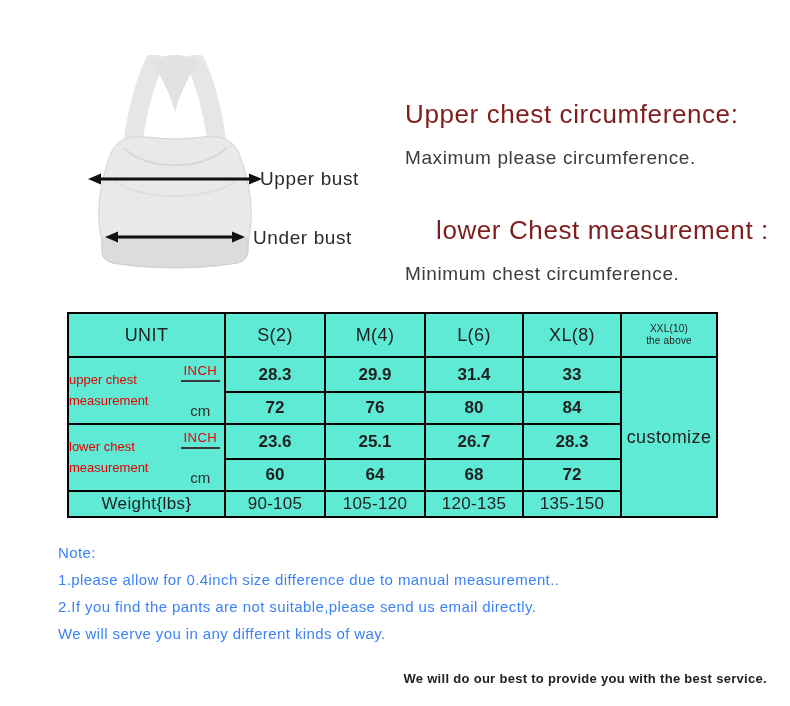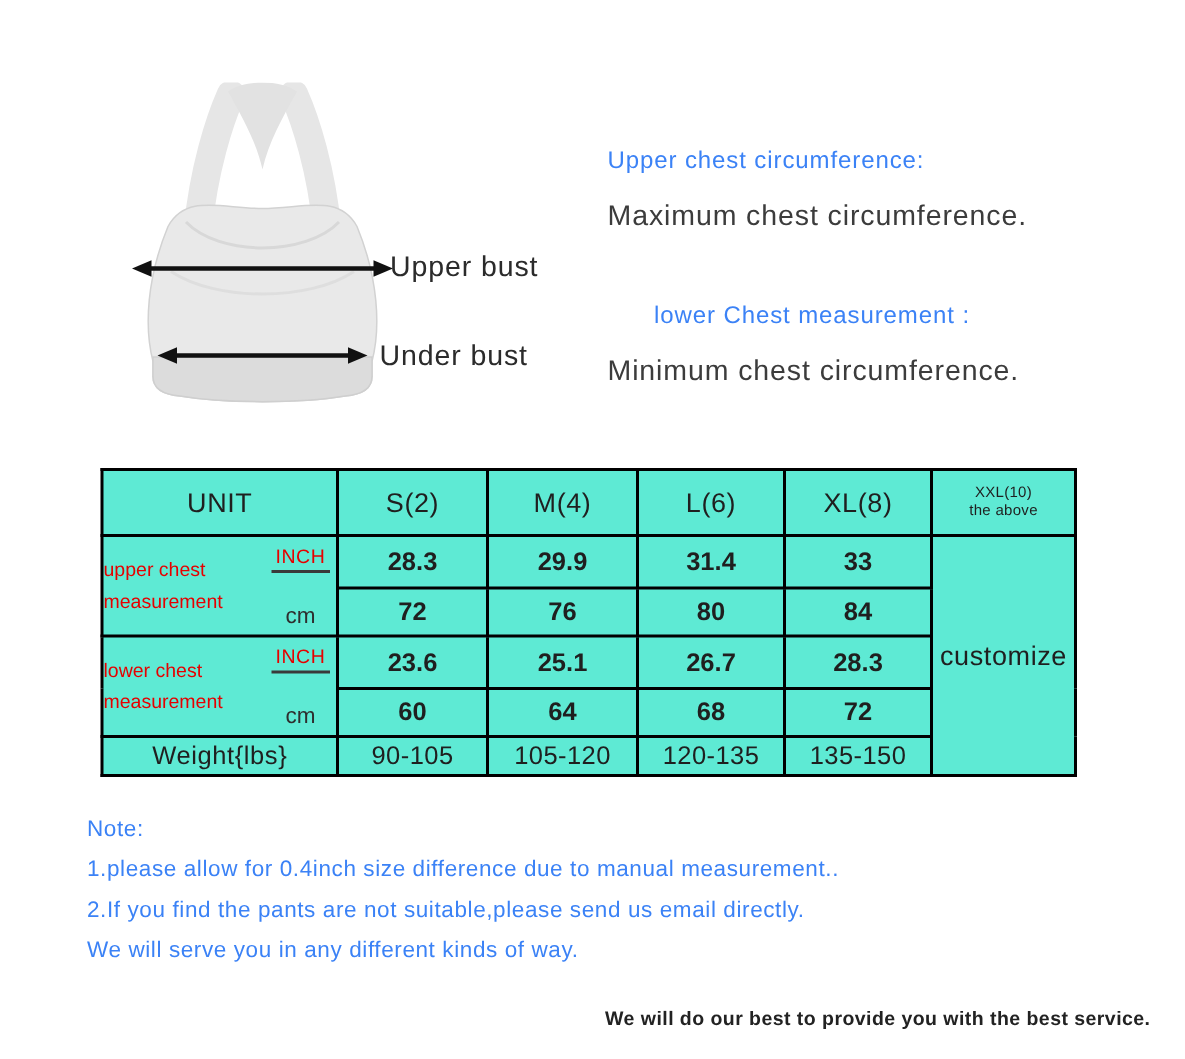--- a/index.html
+++ b/index.html
@@ -30,22 +30,22 @@
   .bust-label.upper { left: 180px; top: 113px; }
   .bust-label.under { left: 173px; top: 172px; }
 
   
   .desc {
     position: absolute;
     left: 405px; top: 99px;
     width: 375px;
   }
   .desc .heading {
-    color: #3b82f6;
-    font-size: 16px;
+    color: #7f1d1d;
+    font-size: 26px;
     letter-spacing: 0.6px;
     white-space: nowrap;
   }
   .desc .body {
     color: #3c3c3c;
     font-size: 19px;
     letter-spacing: 0.6px;
     margin-top: 17px;
     white-space: nowrap;
   }
@@ -149,21 +149,21 @@
         <polygon points="25,182 38,176.5 38,187.5" fill="#111111"></polygon>
         <polygon points="165,182 152,176.5 152,187.5" fill="#111111"></polygon>
       </g>
     </svg>
     <div class="bust-label upper">Upper bust</div>
     <div class="bust-label under">Under bust</div>
   </div>
 
   <div class="desc">
     <div class="heading">Upper chest circumference:</div>
-    <div class="body">Maximum chest circumference.</div>
+    <div class="body">Maximum please circumference.</div>
     <div class="heading second">lower Chest measurement :</div>
     <div class="body">Minimum chest circumference.</div>
   </div>
 
   <table class="size-table">
     <colgroup>
       <col style="width:157px">
         <col style="width:100px">
         <col style="width:100px">
       <col style="width:98px">

